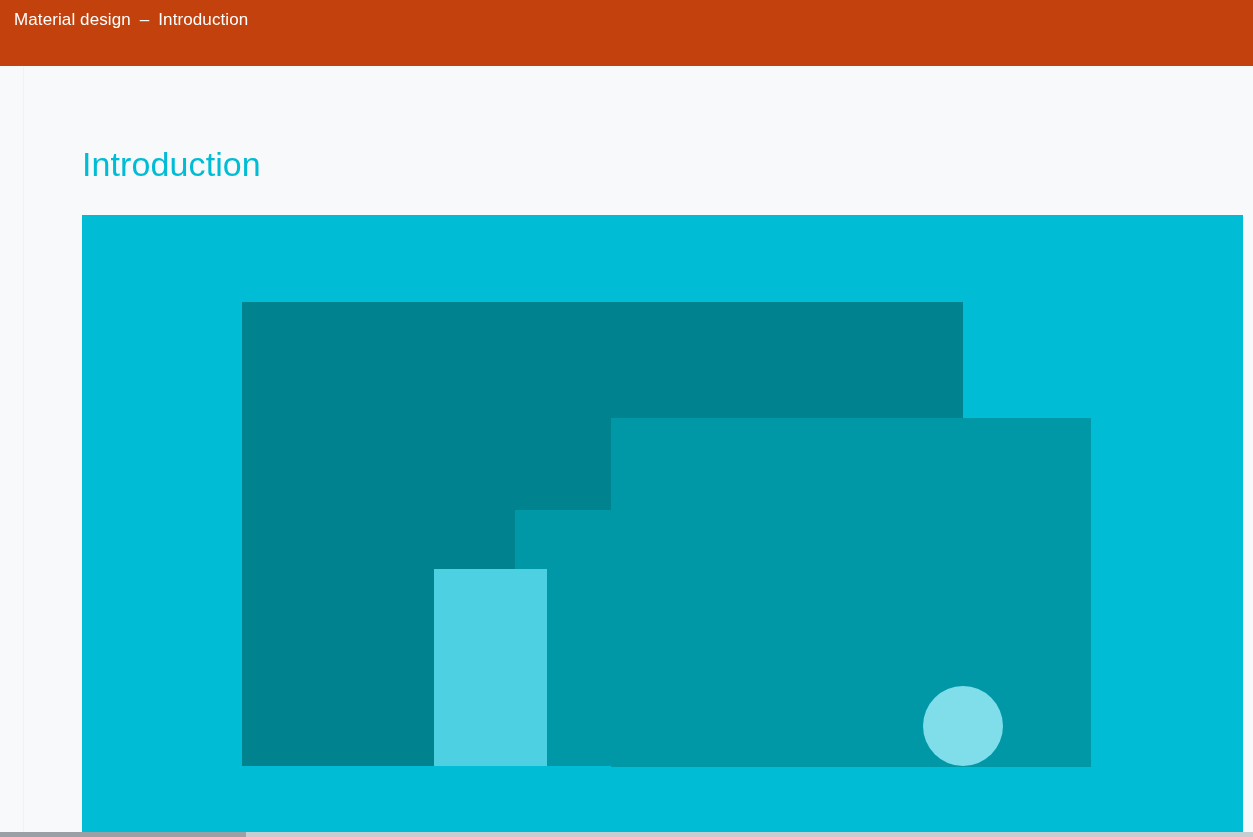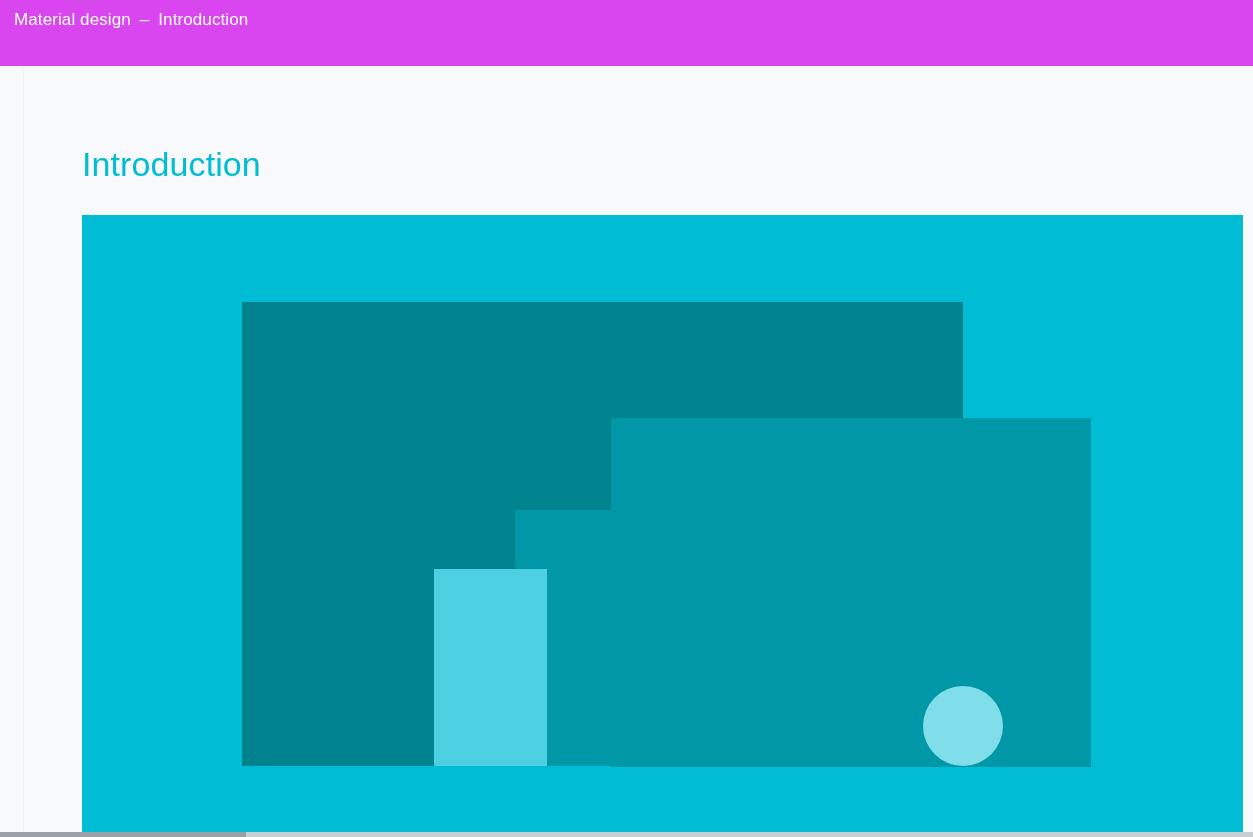--- a/index.html
+++ b/index.html
@@ -14,21 +14,21 @@
     font-family: "Liberation Sans", sans-serif;
     -webkit-font-smoothing: antialiased;
   }
 
   
   .appbar {
     position: absolute;
     top: 0; left: 0;
     width: 1253px;
     height: 76px;
-    background: #d946ef;
+    background: #c2410c;
     box-sizing: border-box;
   }
   .appbar-inner {
     position: absolute;
     left: 14px;
     top: 0;
     height: 40px;
     display: flex;
     align-items: center;
     gap: 0;

